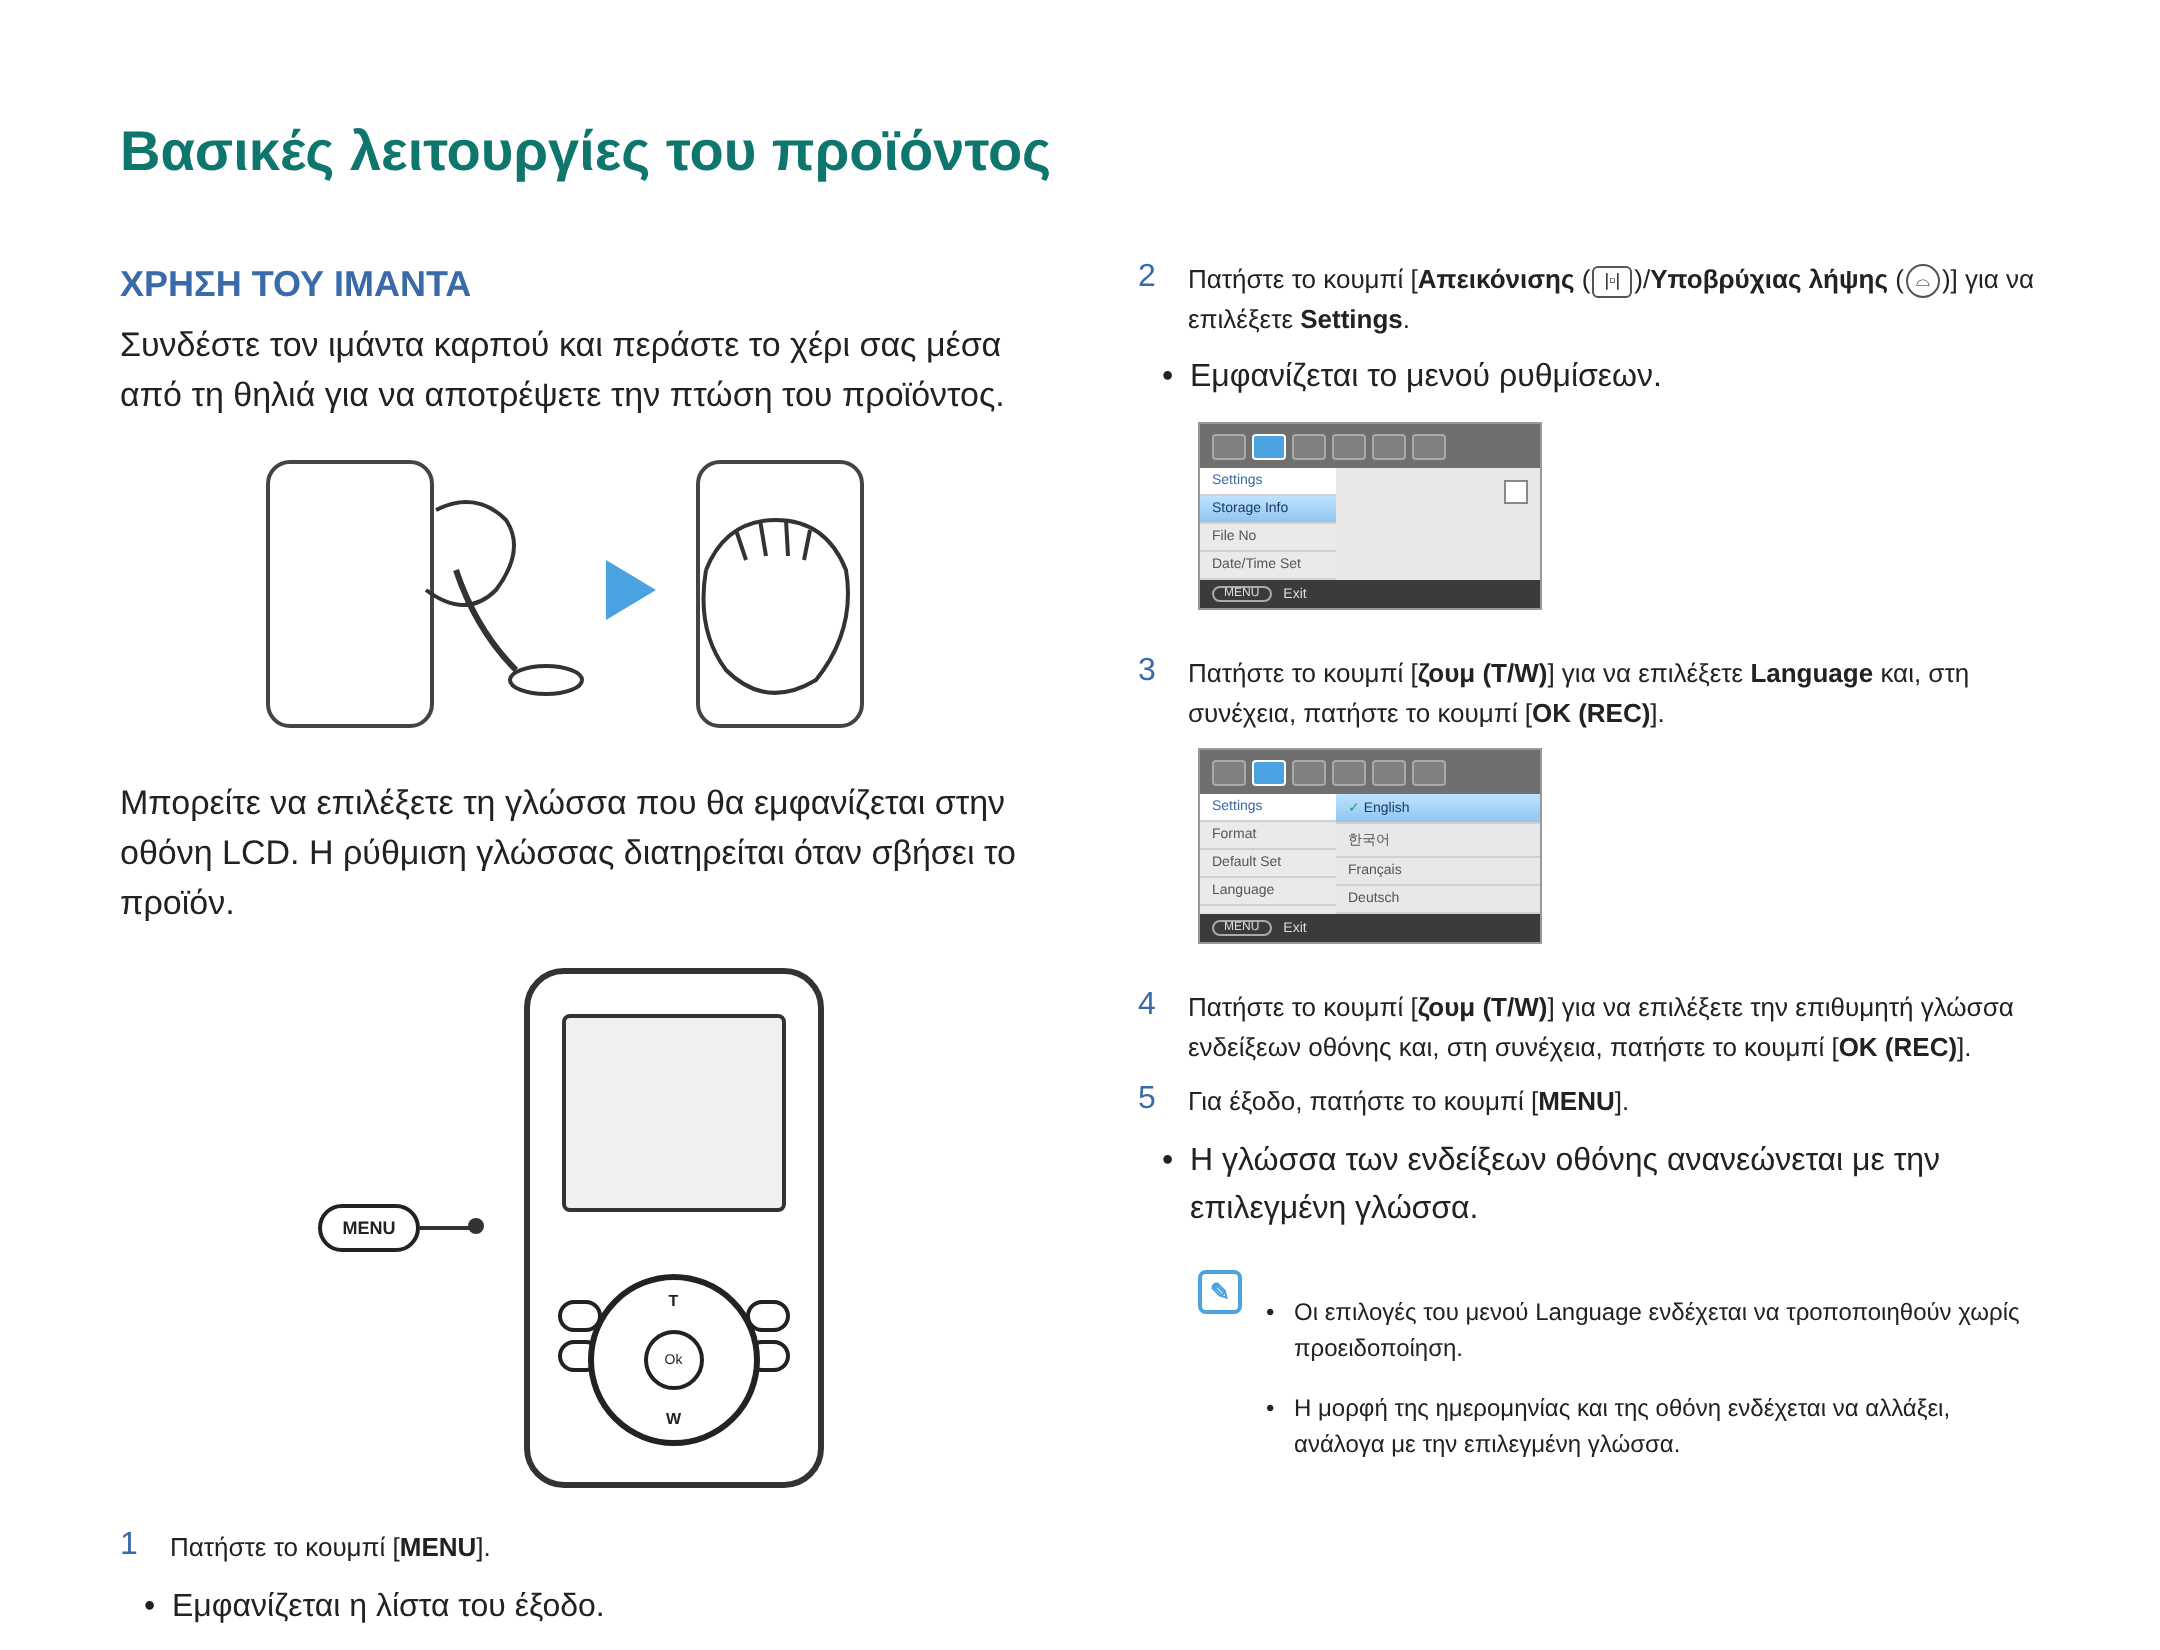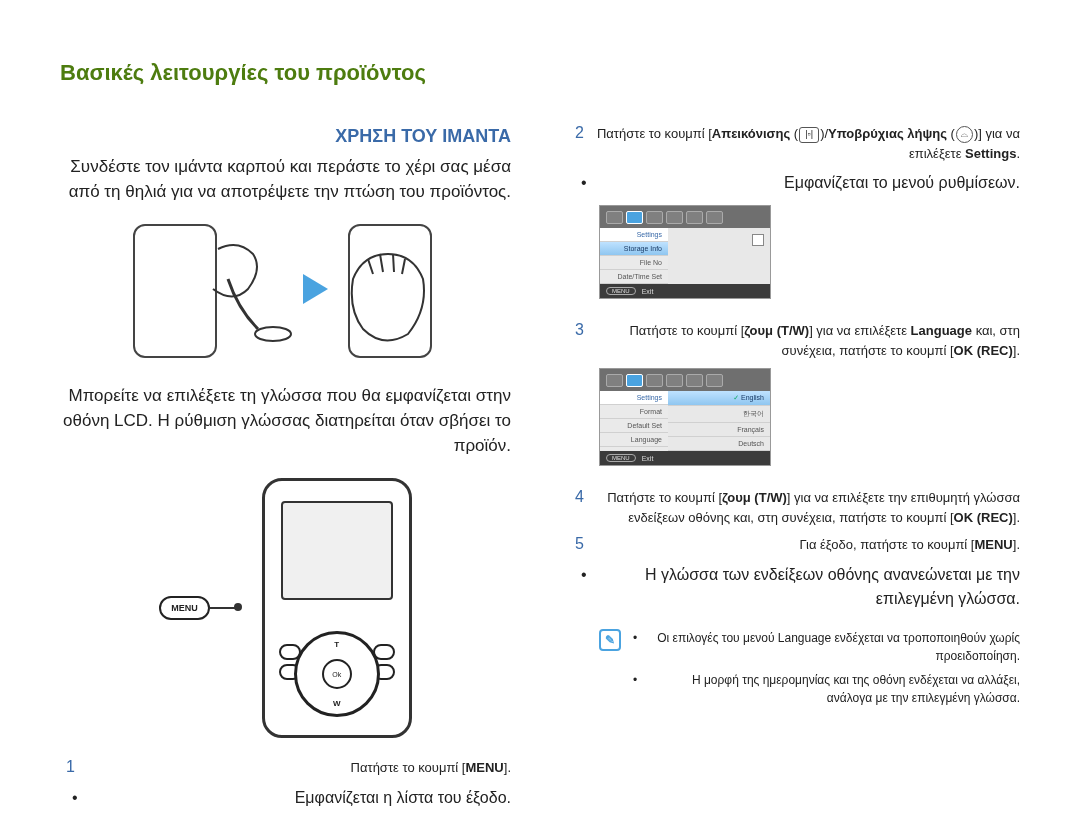--- a/index.html
+++ b/index.html
@@ -7,29 +7,28 @@
     padding: 0;
     font-family: Arial, Helvetica, sans-serif;
     background: #fff;
     color: #222;
     width: 1080px;
   }
   .page {
     padding: 60px 60px 20px 60px;
   }
   .page-title {
-    font-size: 22px;
+    font-size: 28px;
     font-weight: bold;
-    color: #4d7c0f;
+    color: #0f766e;
     margin: 0 0 30px 0;
   }
   .columns {
     display: flex;
     gap: 58px;
-    text-align: right;
   }
   .col {
     flex: 1;
     min-width: 0;
   }
   .section-hd {
     font-size: 18px;
     color: #3a6aa8;
     margin: 10px 0 8px 0;
   }
@@ -291,21 +290,21 @@
     color: #4aa3e0;
     display: flex;
     align-items: center;
     justify-content: center;
     flex-shrink: 0;
     font-weight: bold;
   }
   .note-list .nb {
     position: relative;
     padding-left: 14px;
-    margin: 0 0 6px 0;
+    margin: 12px 0 6px 0;
   }
   .note-list .nb::before {
     content: "•";
     position: absolute;
     left: 0;
   }
   .inline-icon {
     display: inline-flex;
     align-items: center;
     justify-content: center;

